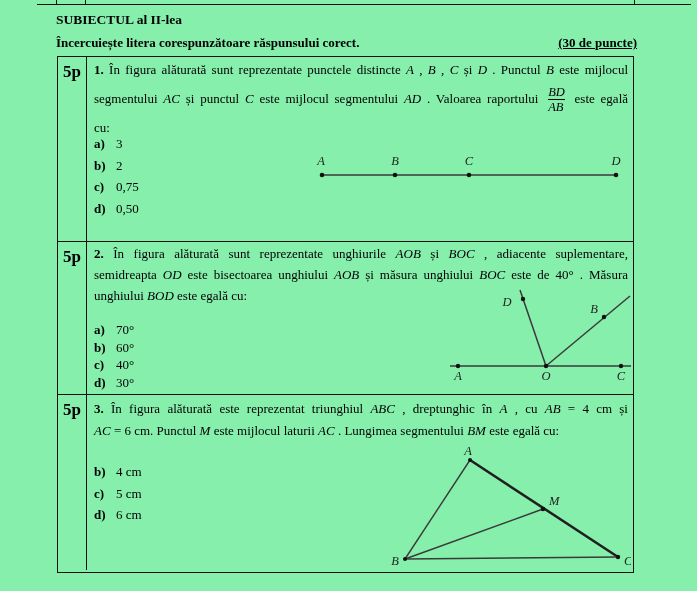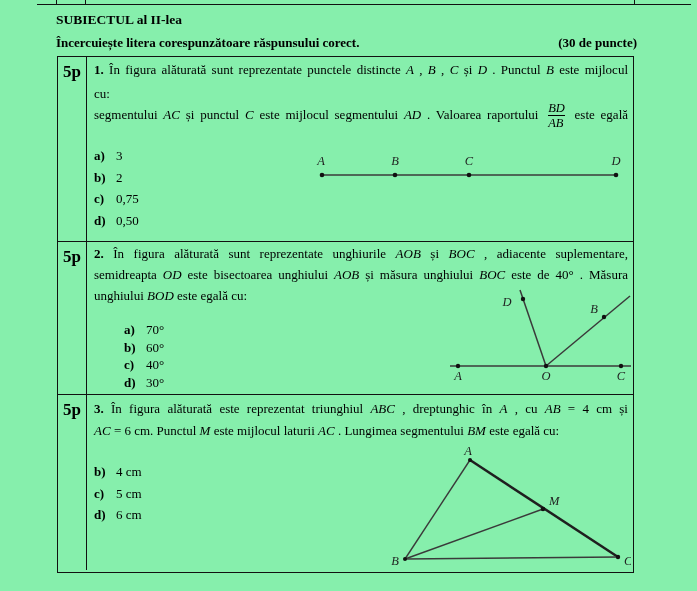--- a/index.html
+++ b/index.html
@@ -9,21 +9,21 @@
     font-family:"Liberation Serif", serif; color:#000; overflow:hidden;
   }
   
   .frag-line { position:absolute; left:37px; top:4px; width:654px; border-top:1.6px solid #111; }
   .frag-stub { position:absolute; top:0; height:5px; border-left:1.6px solid #111; }
 
   .hdr { position:absolute; left:56px; top:12px; width:581px; }
   .hdr-title { font-weight:bold; font-size:13.5px; line-height:16px; }
   .hdr-row { display:flex; justify-content:space-between; align-items:baseline; margin-top:7px; }
   .hdr-instr { font-weight:bold; font-size:13px; }
-  .hdr-points { font-weight:bold; font-size:13px; }
+  .hdr-points { font-weight:bold; font-size:13px;text-decoration:underline; }
 
   .tbl { position:absolute; left:57px; top:56px; width:577px; height:517px; border:1.6px solid #111; }
   .row { display:flex; border-bottom:1.2px solid #111; }
   .row:last-child { border-bottom:none; }
   .r1 { height:185px; } .r2 { height:153px; } .r3 { height:175px; }
   .pts { width:29px; border-right:1.2px solid #111; font-weight:bold; font-size:17px; padding-top:5px; text-align:center; flex:none; }
   .content { position:relative; flex:1; padding:0 5px 0 7px; font-size:13px; }
 
   .qline { line-height:15px; }
   .jline { text-align:justify; text-align-last:justify; }
@@ -32,25 +32,25 @@
 
   .q1-l1 { padding-top:5px; height:29px; }
   .q1-l2 { height:34px; display:flex; display:block; }
   .q1-l2 .v, .q1-l1 .v { }
   .q1-l3 { height:16px; }
   .q2-l  { height:21px; line-height:16px; }
   .q2-first { padding-top:4px; height:25px; }
   .q3-l  { height:22px; line-height:16px; }
   .q3-first { padding-top:6px; height:28px; }
 
-  .opts-q1 { margin-top:12px; }
+  .opts-q1 { margin-top:0; }
   .opts-q2 { margin-top:13px; }
   .opts-q3 { margin-top:19px; }
   .opt { height:21.5px; }
-  .opts-q2 .opt { height:17.5px;margin-left:30px; }
+  .opts-q2 .opt { height:17.5px; }
   .opt .letter { display:inline-block; width:22px; font-weight:bold; }
 
   .frac { display:inline-flex; flex-direction:column; vertical-align:middle; text-align:center;
           font-style:italic; font-size:12.5px; line-height:14px; margin:0 4px; position:relative; top:-1px; }
   .frac .den { border-top:1.2px solid #000; }
 
   svg.fig { position:absolute; left:0; top:0; pointer-events:none; }
   .figlab { font-family:"Liberation Serif", serif; font-style:italic; font-size:12.5px; fill:#1f1f1f; }
 </style>
 </head>
@@ -70,25 +70,25 @@
       <span class="hdr-points">(30 de puncte)</span>
     </div>
   </div>
 
   <div class="tbl">
 
     <div class="row r1">
       <div class="pts">5p</div>
       <div class="content">
         <div class="qline jline q1-l1"><span class="b">1.</span><span> În figura alăturată sunt reprezentate punctele distincte </span><span class="v">A</span><span> , </span><span class="v">B</span><span> , </span><span class="v">C</span><span> și </span><span class="v">D</span><span> . Punctul </span><span class="v">B</span><span> este mijlocul</span></div>
-        <div class="qline q1-l3"><span>cu:</span></div>
         <div class="qline jline q1-l2"><span>segmentului </span><span class="v">AC</span><span> și punctul </span><span class="v">C</span><span> este mijlocul segmentului </span><span class="v">AD</span><span> . Valoarea raportului </span><span class="frac">
               <span class="num">BD</span>
               <span class="den">AB</span>
             </span><span> este egală</span></div>
+        <div class="qline q1-l3"><span>cu:</span></div>
         <div class="opts-q1">
           <div class="opt"><span class="letter">a)</span><span>3</span></div>
           <div class="opt"><span class="letter">b)</span><span>2</span></div>
           <div class="opt"><span class="letter">c)</span><span>0,75</span></div>
           <div class="opt"><span class="letter">d)</span><span>0,50</span></div>
         </div>
         <svg class="fig" width="544" height="183" viewBox="0 0 544 183">
           <line x1="234" y1="118" x2="529" y2="118" stroke="#3a3a3a" stroke-width="1.6"></line>
           <circle cx="235" cy="118" r="2.3" fill="#111"></circle>
           <circle cx="308" cy="118" r="2.3" fill="#111"></circle>

